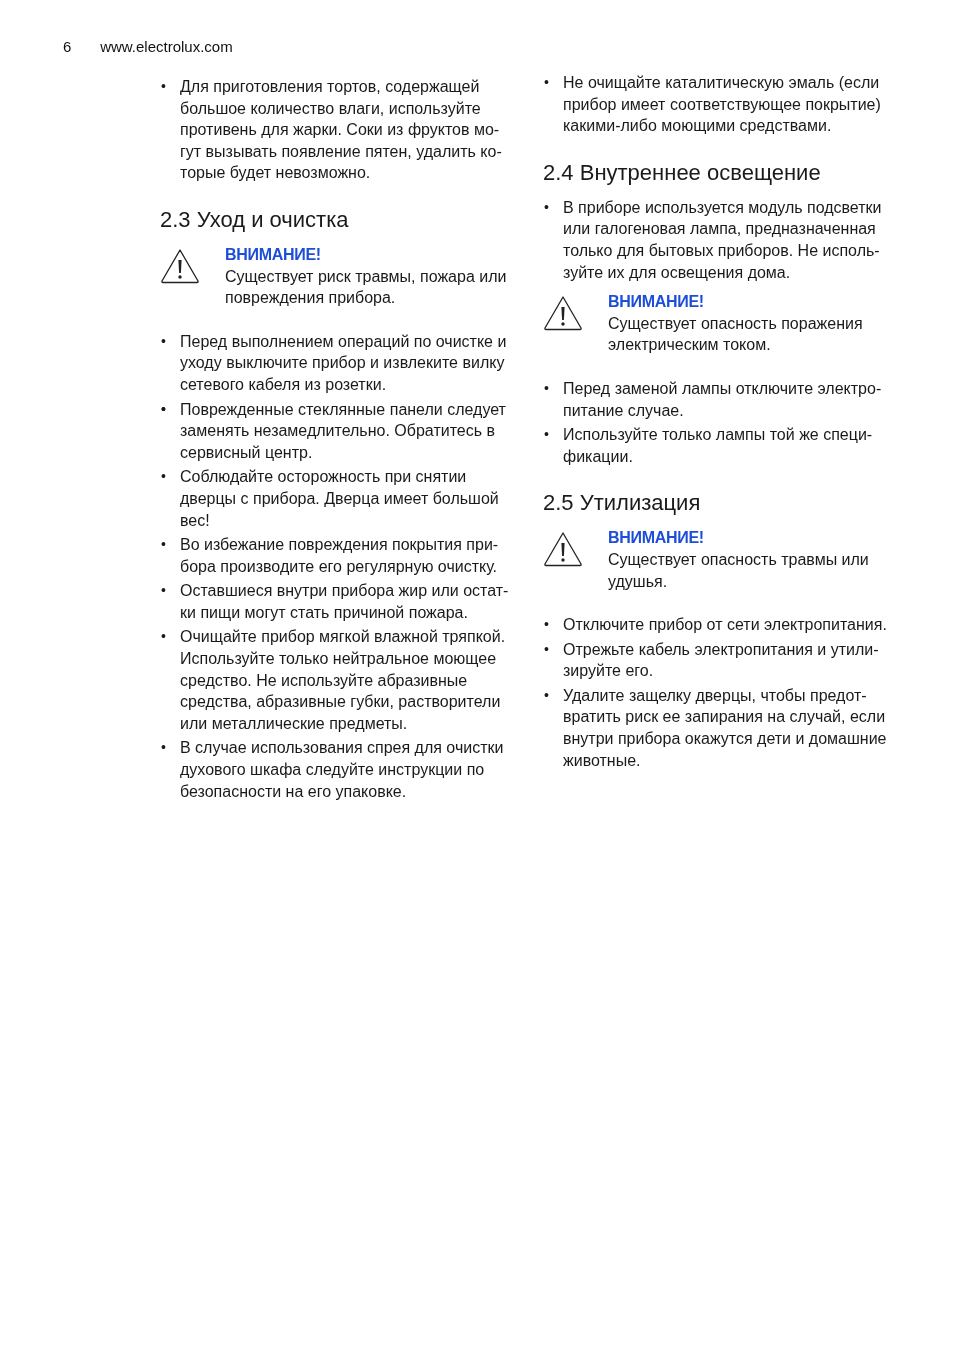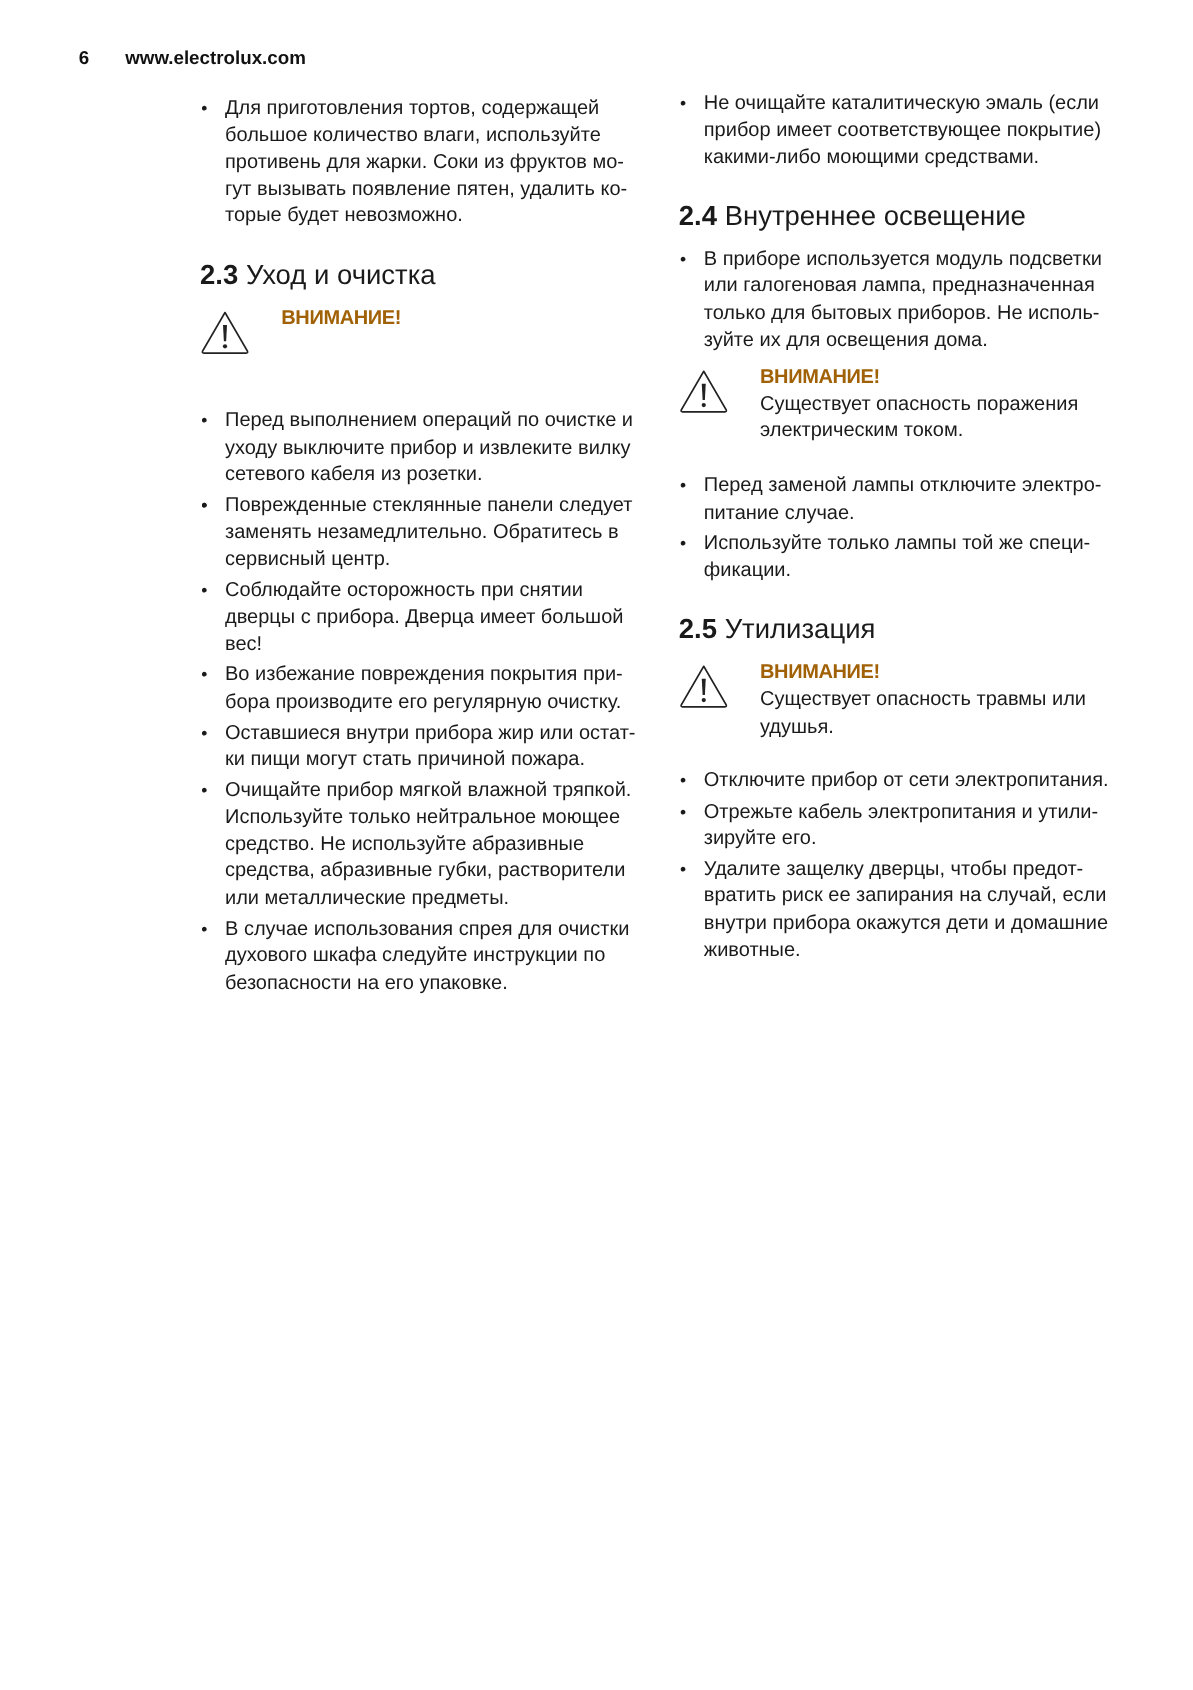--- a/index.html
+++ b/index.html
@@ -2,46 +2,46 @@
 <html><head>
 <meta charset="utf-8">
 <style>
   html, body { margin: 0; padding: 0; background: #ffffff; }
   body {
     width: 954px; height: 1352px; position: relative; overflow: hidden;
     font-family: "Liberation Sans", sans-serif; color: #1a1a1a;
   }
   .header {
     position: absolute; left: 63px; top: 38px;
-    font-size: 15px; font-weight: bold; color: #111;
+    font-size: 15px; font-weight: normal; color: #111;
   }
   .header .pagenum { display: inline-block; width: 33px; }
   .col {
     position: absolute; top: 72px;
     font-size: 16px; line-height: 21.6px;
   }
   .col-left { left: 160px; width: 360px; }
   .col-right { left: 543px; width: 360px; }
   .para { margin: 0 0 4px 20px; }
   ul.bullets { list-style: none; margin: 0; padding: 0; }
   ul.bullets li {
     position: relative; padding-left: 20px; margin-bottom: 3px;
   }
   ul.bullets li .dot {
     position: absolute; left: 1px; top: 0; font-size: 14px;
   }
   .section-title {
     font-size: 22px; line-height: 28px; margin: 22px 0 10px 0; font-weight: normal;
   }
-  .section-title .num { font-weight: bold; }
+  .section-title .num { font-weight: normal; }
   .warning {
     position: relative; padding-left: 65px; margin: 6px 0 16px 0; min-height: 60px;
   }
   .warning .icon { position: absolute; left: 0; top: 4px; width: 40px; height: 36px; }
-  .warning .wtitle { font-weight: normal; letter-spacing: -0.3px; color: #a16207; }
+  .warning .wtitle { font-weight: normal; letter-spacing: -0.3px; color: #1d4ed8; }
   .warning .wtitle b { font-weight: bold; }
 </style>
 </head>
 <body>
 
 <div class="header">
   <span class="pagenum">6</span>
   <span>www.electrolux.com</span>
 </div>
 
@@ -55,20 +55,21 @@
     <span>Уход и очистка</span>
   </h2>
 
   <div class="warning">
     <svg class="icon" viewBox="0 0 40 36">
       <path d="M20 2 L38 33 Q38.5 34.5 37 34.5 L3 34.5 Q1.5 34.5 2 33 Z" fill="none" stroke="#222" stroke-width="1.3" stroke-linejoin="round"></path>
       <path d="M18.4 12 L21.6 12 L20.9 25 L19.1 25 Z" fill="#222"></path>
       <circle cx="20" cy="29" r="1.7" fill="#222"></circle>
     </svg>
     <div class="wtitle"><b>ВНИМАНИЕ!</b></div>
+    <div>Существует риск травмы, пожара или повреждения прибора.</div>
   </div>
 
   <ul class="bullets" style="margin-top:22px;">
     <li><span class="dot">•</span><span>Перед выполнением операций по очистке и уходу выключите прибор и извлеките вилку сетевого кабеля из розетки.</span></li>
     <li><span class="dot">•</span></li>
     <li><span class="dot">•</span><span>Поврежденные стеклянные панели следует заменять незамедлительно. Обратитесь в сервисный центр.</span></li>
     <li><span class="dot">•</span><span>Соблюдайте осторожность при снятии дверцы с прибора. Дверца имеет большой вес!</span></li>
     <li><span class="dot">•</span><span>Во избежание повреждения покрытия при-бора производите его регулярную очистку.</span></li>
     <li><span class="dot">•</span><span>Оставшиеся внутри прибора жир или остат-ки пищи могут стать причиной пожара.</span></li>
     <li><span class="dot">•</span><span>Очищайте прибор мягкой влажной тряпкой. Используйте только нейтральное моющее средство. Не используйте абразивные средства, абразивные губки, растворители или металлические предметы.</span></li>

